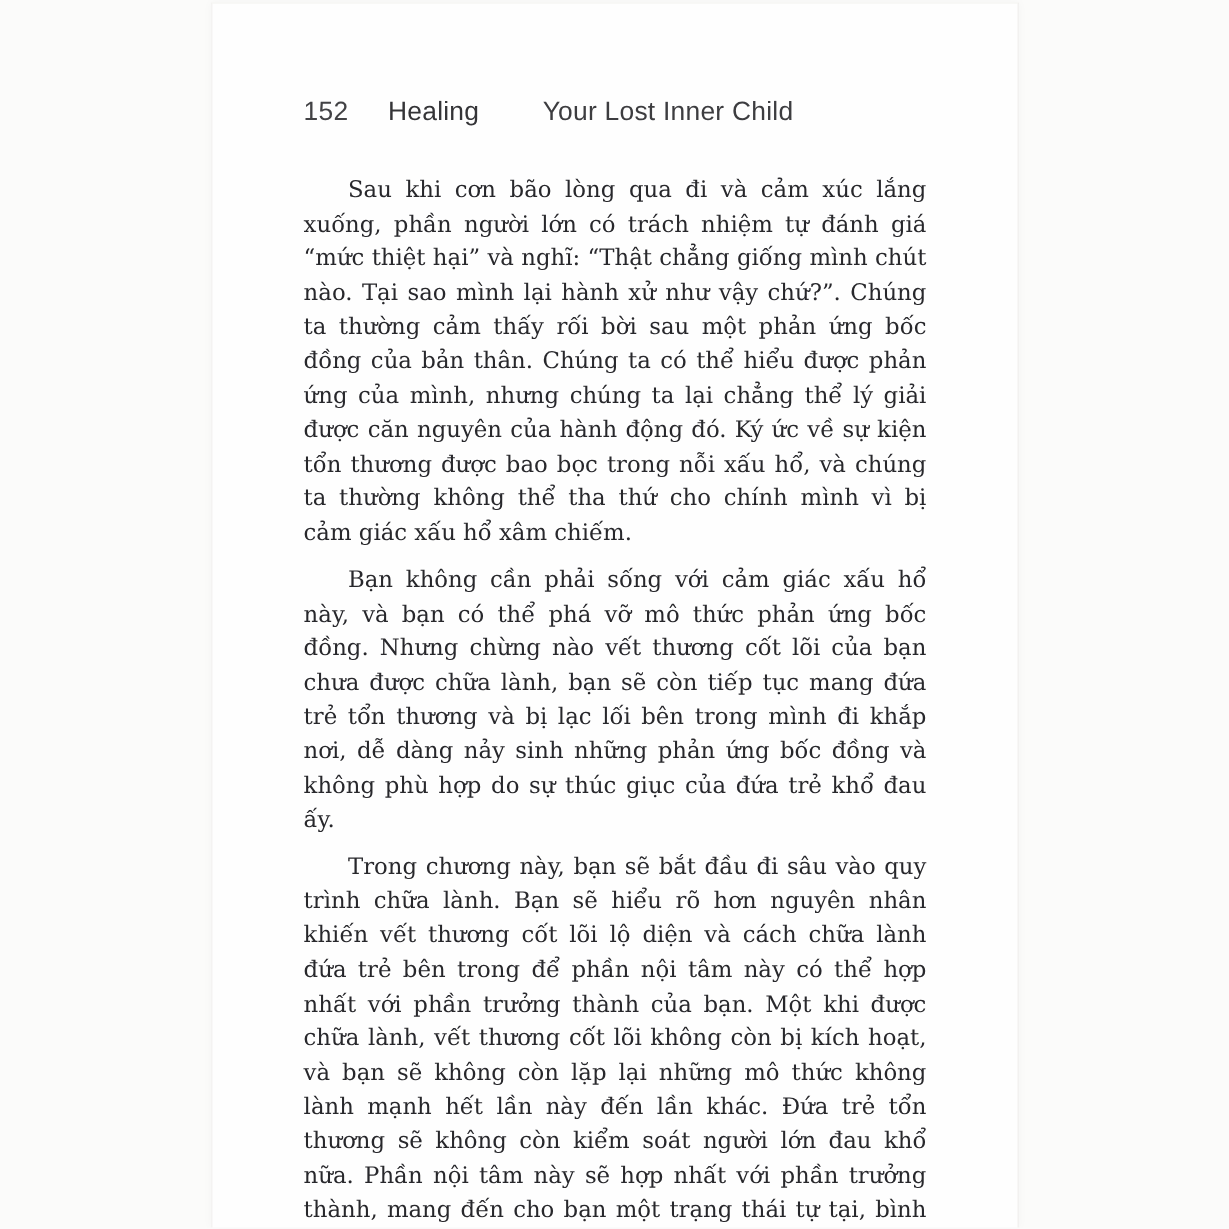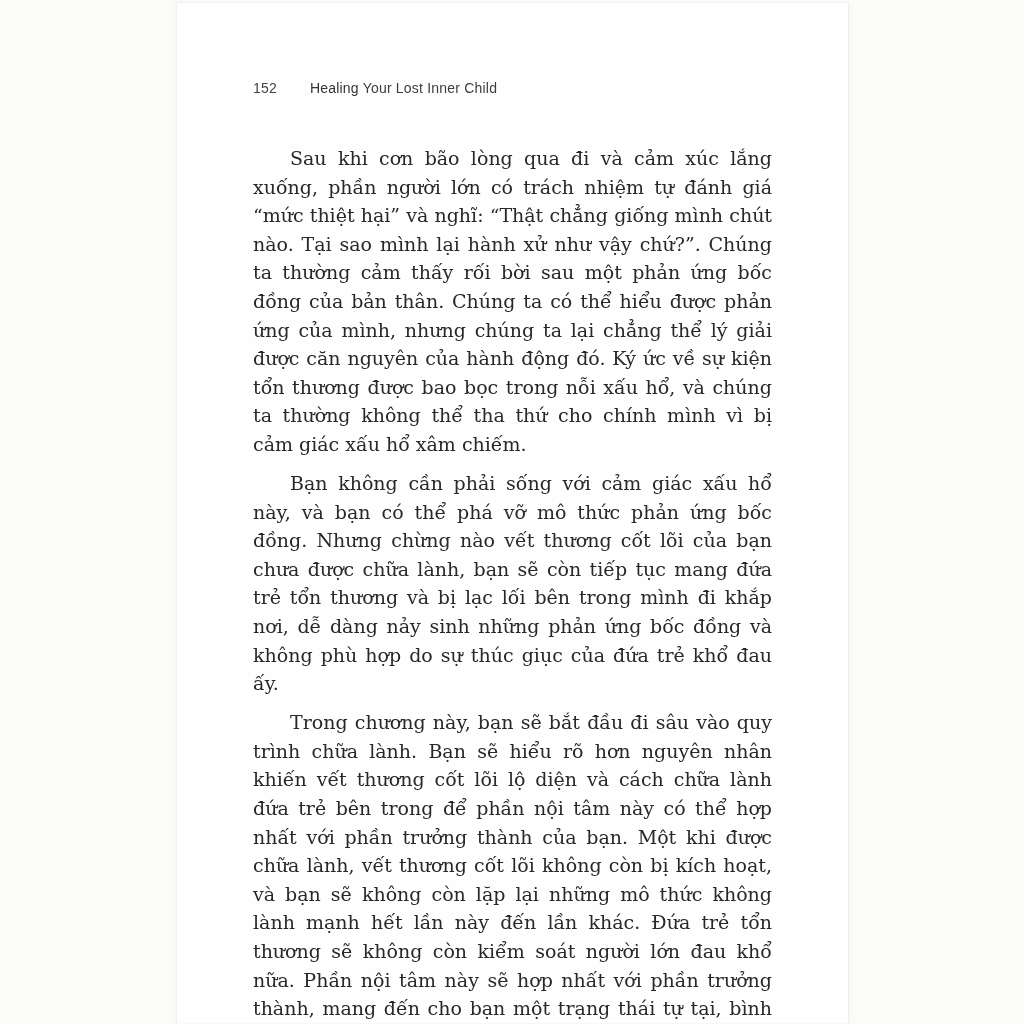--- a/index.html
+++ b/index.html
@@ -27,36 +27,37 @@
     border-top: 1px solid #f4f3f1;
     box-shadow: 0 0 8px rgba(60,60,60,0.03);
   }
   .page-header {
     position: absolute;
     left: 76px;
     top: 77px;
     display: flex;
     align-items: baseline;
     font-family: "Liberation Sans", sans-serif;
-    font-size: 14px;
+    font-size: 22px;
     letter-spacing: 0.2px;
     color: #3d3d40;
     white-space: nowrap;
   }
   .page-number {
     margin-right: 33px;
     color: #424245;
   }
   .running-title .t-bold {
     font-weight: 400;
     color: #343437;
   }
   .running-title .t-rest {
     font-weight: 400;
     color: #3d3d40;
+    margin-left: 47px;
   }
   .body-copy {
     position: absolute;
     left: 76px;
     top: 141px;
     width: 519px;
     font-family: "DejaVu Serif", "Liberation Serif", serif;
     font-size: 19px;
     line-height: 28.6px;
     color: #28282c;

